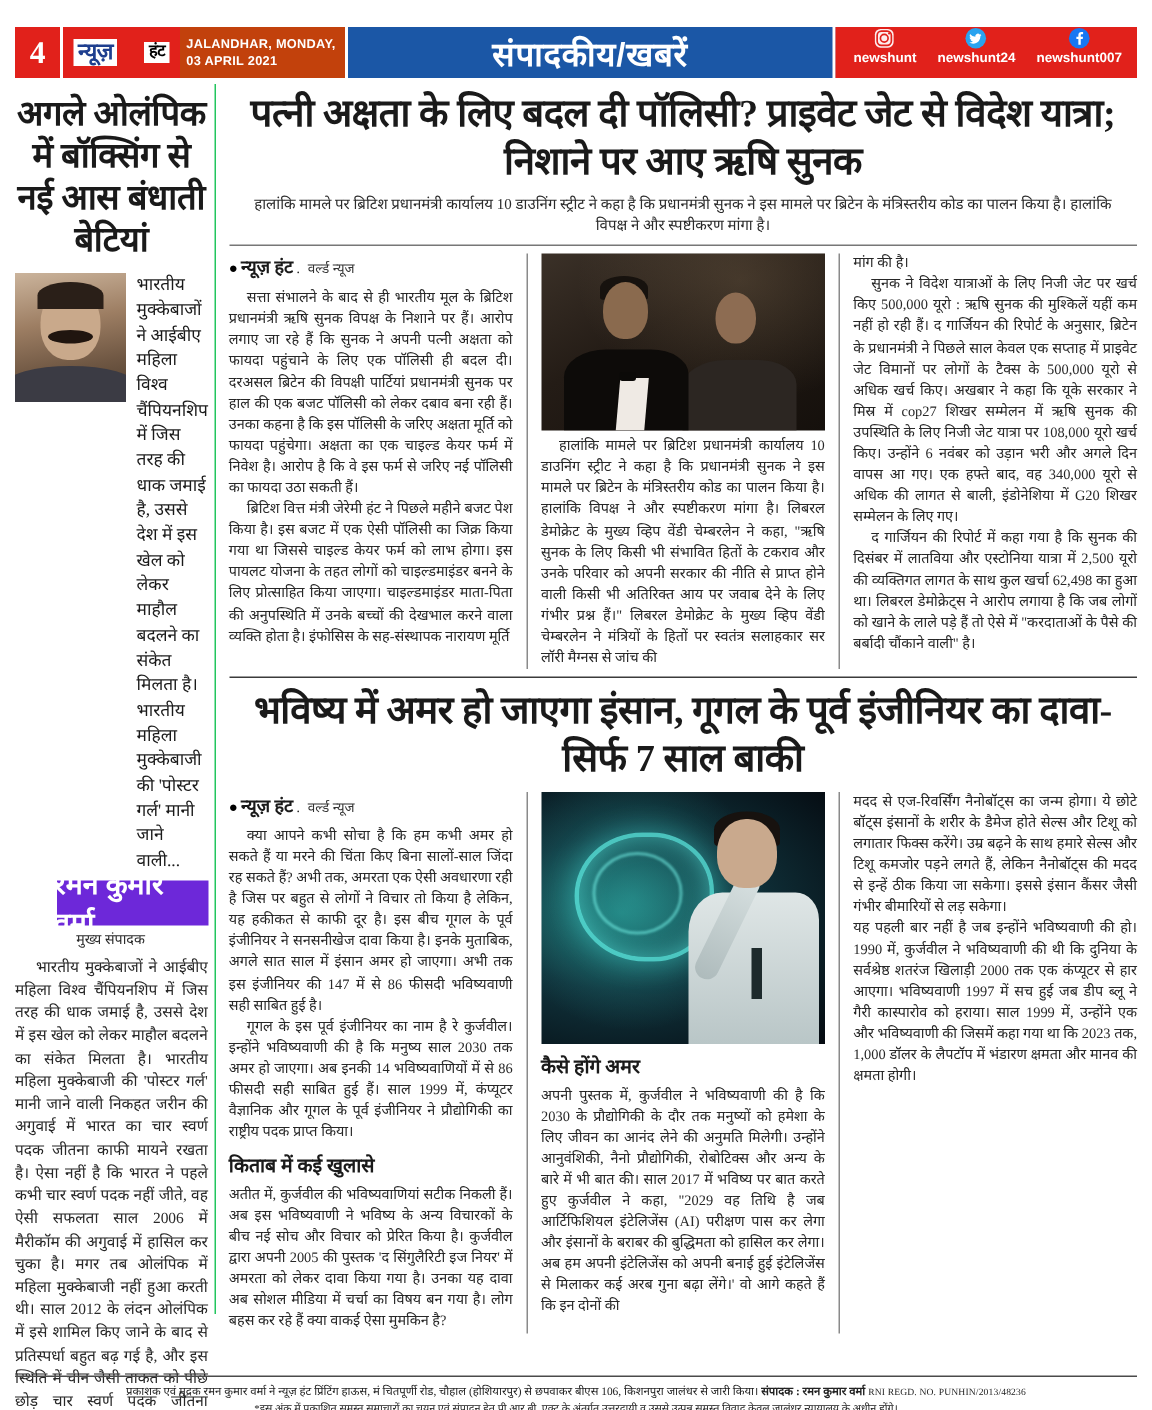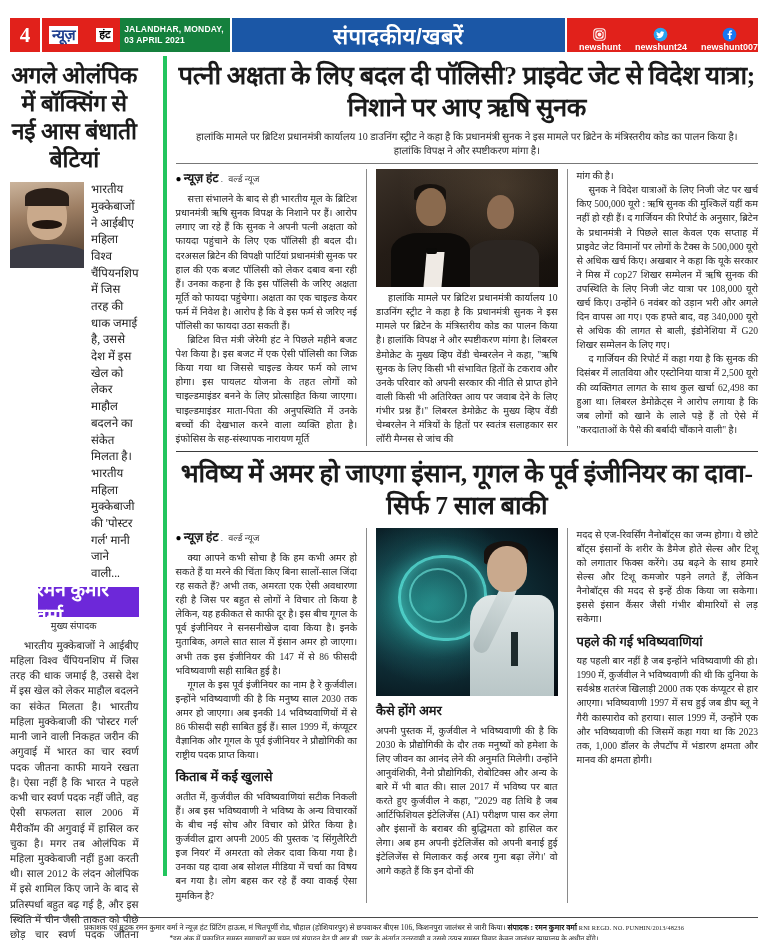--- a/index.html
+++ b/index.html
@@ -65,21 +65,21 @@
     background: #ffffff;
     color: #000000;
     font-family: "Liberation Sans", sans-serif;
     font-weight: bold;
     font-size: 11px;
     padding: 1px 3px;
     line-height: 1.05;
     letter-spacing: -0.3px;
   }
   .mh-date {
-    background: #15803d;
+    background: #c2410c;
     color: #ffffff;
     font-family: "Liberation Sans", sans-serif;
     font-weight: bold;
     font-size: 8.5px;
     line-height: 1.28;
     letter-spacing: 0.2px;
     display: flex;
     flex-direction: column;
     justify-content: center;
     padding: 0 6px 0 4px;
@@ -95,23 +95,23 @@
     font-family: "Liberation Sans", sans-serif;
     font-weight: bold;
     font-size: 22px;
     letter-spacing: 0.5px;
     border-left: 2px solid #ffffff;
     border-right: 2px solid #ffffff;
   }
   .mh-social {
     background: #e1211b;
     display: flex;
-    align-items: flex-end;
+    align-items: flex-start;
     gap: 14px;
-    padding: 0 0 0 12px;
+    padding: 0 10px 0 12px;
   }
   .soc {
     display: flex;
     flex-direction: column;
     align-items: center;
     justify-content: center;
   }
   .soc-glyph {
     width: 15px;
     height: 15px;
@@ -128,23 +128,23 @@
     line-height: 1;
   }
 
   
   .content {
     display: flex;
     height: 820px;
   }
   .col-left {
     width: 278px;
-    padding-right: 24px;
+    padding-right: 4px;
     box-sizing: border-box;
-    border-right: 4px solid #22c55e;
+    border-right: 1px solid #22c55e;
   }
   .col-right {
     flex: 1 1 auto;
     padding-left: 9px;
     box-sizing: border-box;
   }
 
   
   .ed-title {
     font-family: "Liberation Serif", serif;
@@ -626,21 +626,20 @@
               <span class="person-head"></span>
             </div>
             <div class="subhead">कैसे होंगे अमर</div>
             <p class="noind">अपनी पुस्तक में, कुर्जवील ने भविष्यवाणी की है कि 2030 के प्रौद्योगिकी के दौर तक मनुष्यों को हमेशा के लिए जीवन का आनंद लेने की अनुमति मिलेगी। उन्होंने आनुवंशिकी, नैनो प्रौद्योगिकी, रोबोटिक्स और अन्य के बारे में भी बात की। साल 2017 में भविष्य पर बात करते हुए कुर्जवील ने कहा, "2029 वह तिथि है जब आर्टिफिशियल इंटेलिजेंस (AI) परीक्षण पास कर लेगा और इंसानों के बराबर की बुद्धिमता को हासिल कर लेगा। अब हम अपनी इंटेलिजेंस को अपनी बनाई हुई इंटेलिजेंस से मिलाकर कई अरब गुना बढ़ा लेंगे।' वो आगे कहते हैं कि इन दोनों की</p>
           </div>
 
           <div class="divider-v"></div>
 
           <div class="art-col">
             <p class="noind">मदद से एज-रिवर्सिंग नैनोबॉट्स का जन्म होगा। ये छोटे बॉट्स इंसानों के शरीर के डैमेज होते सेल्स और टिशू को लगातार फिक्स करेंगे। उम्र बढ़ने के साथ हमारे सेल्स और टिशू कमजोर पड़ने लगते हैं, लेकिन नैनोबॉट्स की मदद से इन्हें ठीक किया जा सकेगा। इससे इंसान कैंसर जैसी गंभीर बीमारियों से लड़ सकेगा।</p>
-            <div class="subhead">पहले की गई भविष्यवाणियां</div>
             <p class="noind">यह पहली बार नहीं है जब इन्होंने भविष्यवाणी की हो। 1990 में, कुर्जवील ने भविष्यवाणी की थी कि दुनिया के सर्वश्रेष्ठ शतरंज खिलाड़ी 2000 तक एक कंप्यूटर से हार आएगा। भविष्यवाणी 1997 में सच हुई जब डीप ब्लू ने गैरी कास्पारोव को हराया। साल 1999 में, उन्होंने एक और भविष्यवाणी की जिसमें कहा गया था कि 2023 तक, 1,000 डॉलर के लैपटॉप में भंडारण क्षमता और मानव की क्षमता होगी।</p>
           </div>
         </div>
       </div>
     </div>
   </div>
 
   <div class="footer">
     <div class="footer-line1">
       <span>प्रकाशक एवं मुद्रक रमन कुमार वर्मा ने न्यूज़ हंट प्रिंटिंग हाऊस, मं चितपूर्णी रोड, चौहाल (होशियारपुर) से छपवाकर बीएस 106, किशनपुरा जालंधर से जारी किया।</span>

